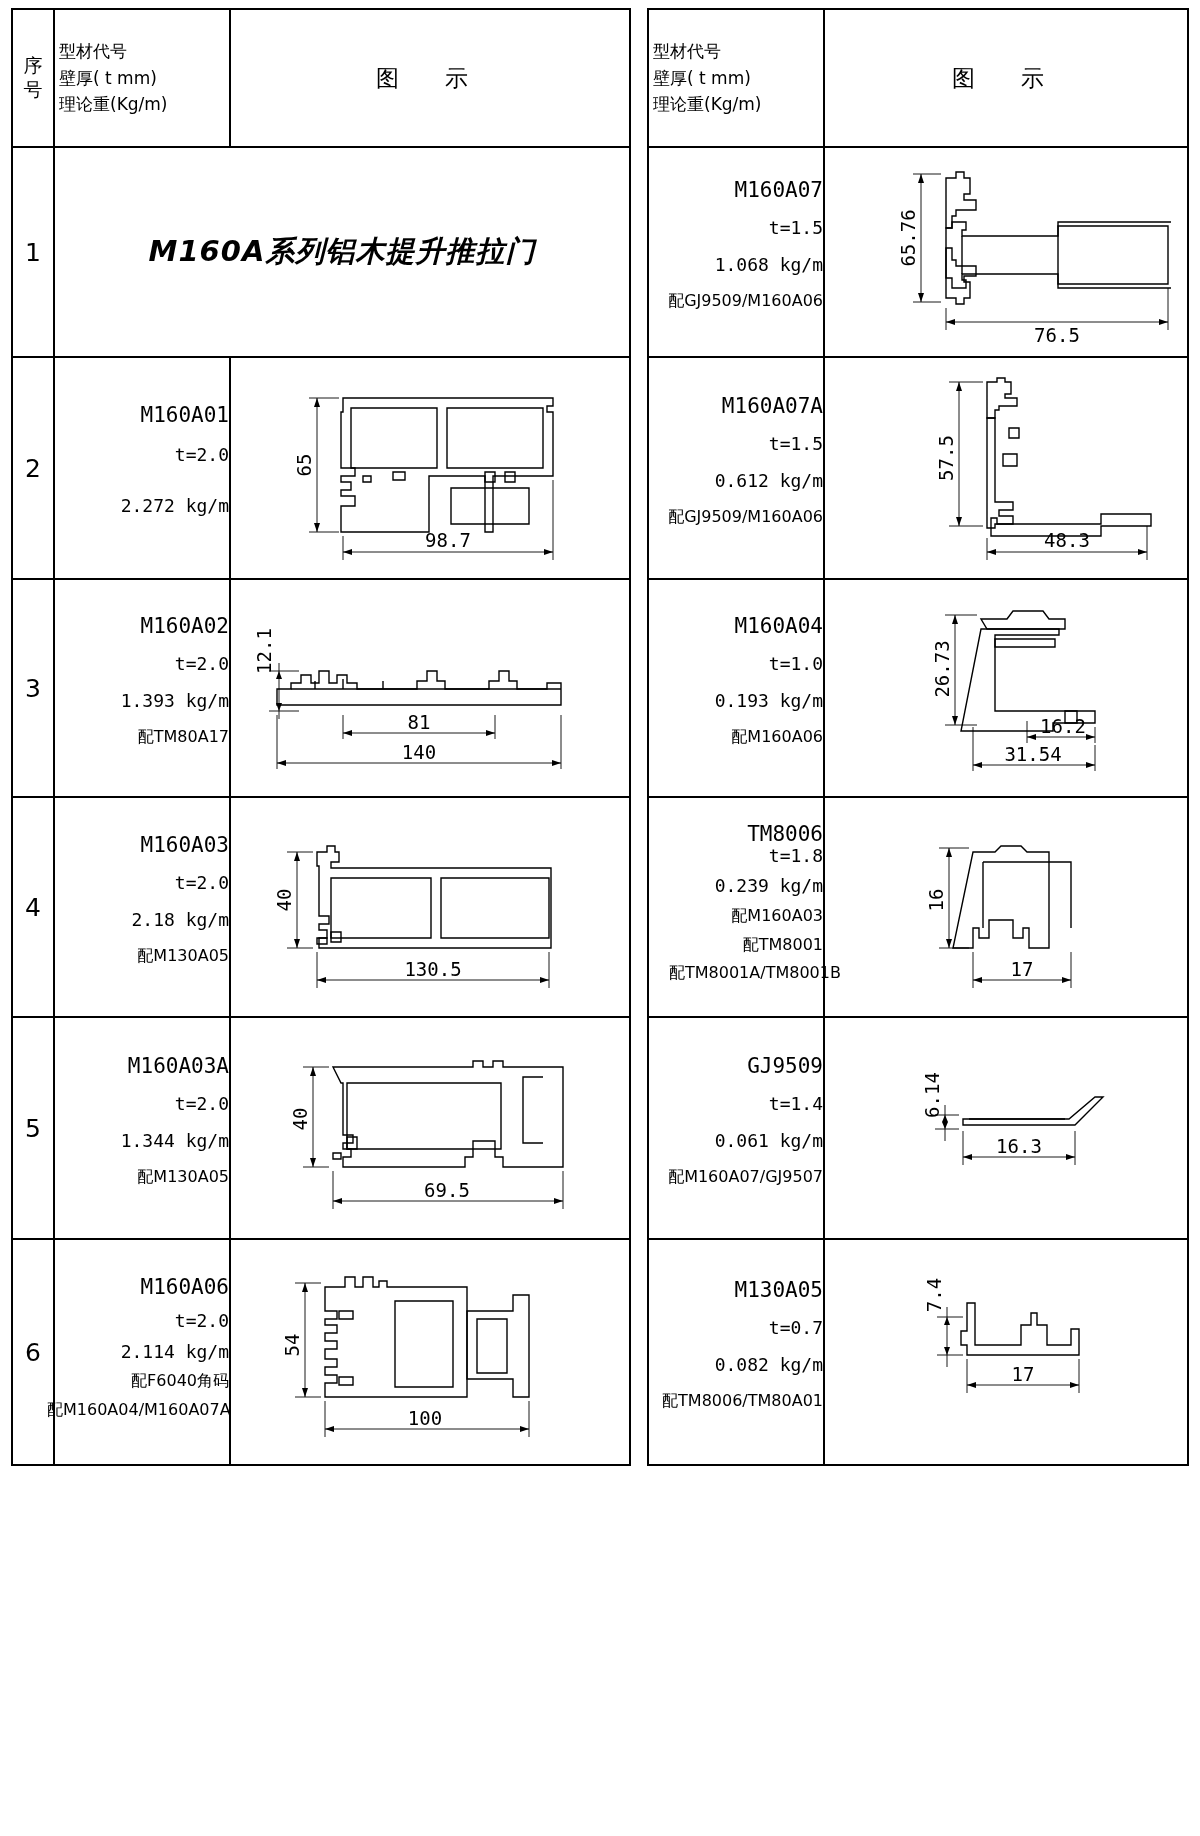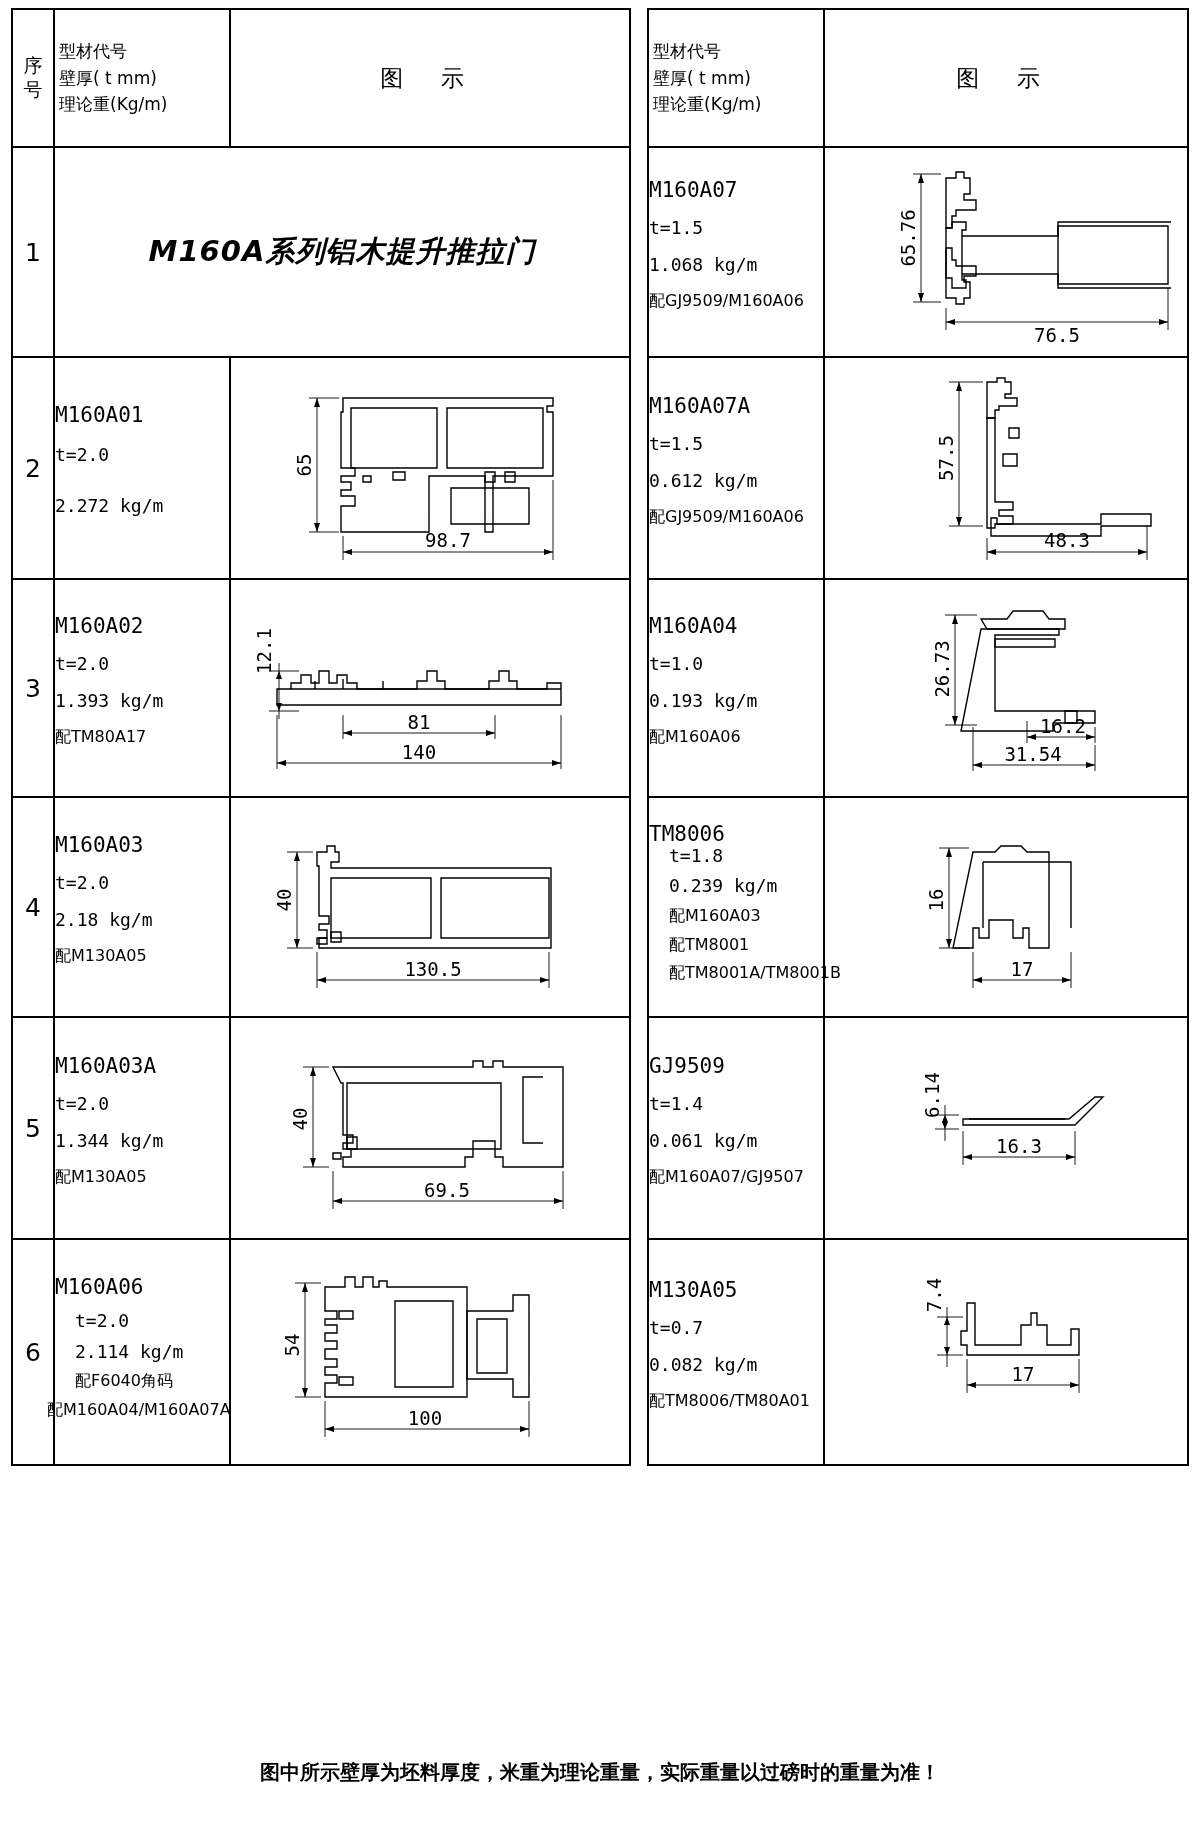--- a/index.html
+++ b/index.html
@@ -11,23 +11,23 @@
   col.c-idx{width:42px;}
   col.c-info{width:176px;}
   col.c-draw{width:400px;}
   col.c-gap{width:18px;}
   col.c-info2{width:176px;}
   col.c-draw2{width:364px;}
   .gapcell{border-top:none !important;border-bottom:none !important;border-left:none !important;border-right:none !important;}
   .hdr{height:138px;}
   .hdr .idxlabel{font-size:19px;line-height:1.25;text-align:center;font-family:"DejaVu Sans",sans-serif;}
   .hdr .infolabel{font-size:17px;line-height:1.55;padding-left:4px;font-family:"DejaVu Sans",sans-serif;}
-  .hdr .drawlabel{font-size:23px;letter-spacing:16px;text-align:center;font-family:Liberation Serif, serif;}
+  .hdr .drawlabel{font-size:23px;letter-spacing:16px;text-align:center;font-family:Liberation Mono, monospace;}
   .idx{font-size:25px;text-align:center;font-family:"DejaVu Sans",sans-serif;}
-  .info{padding:14px 0 14px 16px;font-size:18px;line-height:1.15;font-family:"DejaVu Sans Mono","Liberation Mono",monospace;}
+  .info{padding:14px 0 14px 16px;font-size:18px;line-height:1.15;font-family:"DejaVu Sans Mono","Liberation Mono",monospace;text-align:right;}
   .info .code{font-size:21px;margin-bottom:16px;font-family:"DejaVu Sans Mono","Liberation Mono",monospace;}
   .info .ln{margin-bottom:16px;white-space:nowrap;}
   .info .ln.tight{margin-bottom:10px;margin-left:20px;}
   .info .cn{font-family:"DejaVu Sans",sans-serif;font-size:16px;}
   .title-cell{text-align:center;font-size:29px;font-weight:bold;font-family:"DejaVu Sans",sans-serif;letter-spacing:1px;font-style:italic;}
   .draw{position:relative;}
   .draw svg{display:block;margin:0 auto;}
   .footer{position:absolute;left:0;right:0;bottom:58px;text-align:center;font-size:20px;font-weight:bold;font-family:"DejaVu Sans",sans-serif;}
   text{font-family:"DejaVu Sans Mono","Liberation Mono",monospace;}
 </style>
@@ -442,15 +442,14 @@
           <path d="M238 130 l-9 -3 v6 z" fill="#000" stroke="none"></path>
         </g>
         <text x="100" y="40" font-size="19" text-anchor="middle" transform="rotate(-90 100 40)">7.4</text>
         <text x="182" y="126" font-size="19" text-anchor="middle">17</text>
       </svg>
     </td>
   </tr>
 </tbody>
     </table>
 
-<div class="footer">图中所示壁厚为坯料厚度，米重为理论重量，实际重量以过磅时的重量为准！</div>
 
 </div>
 
 </body></html>

